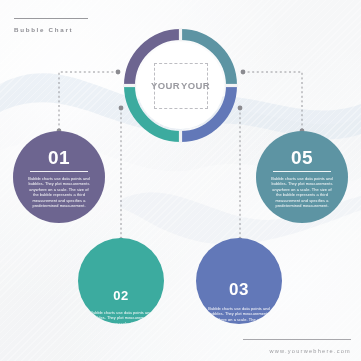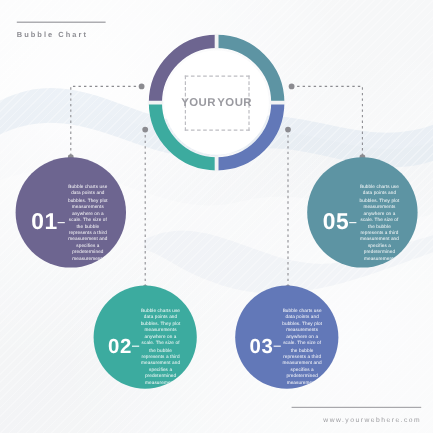--- a/index.html
+++ b/index.html
@@ -65,21 +65,21 @@
     gap:1px;
   }
   .logo-box span{
     font-size:9.5px;font-weight:700;letter-spacing:.4px;color:#9a9aa0;
     line-height:11px;
   }
 
   
   .bubble{
     position:absolute;border-radius:50%;
-    display:flex;flex-direction:row;align-items:center;
+    display:flex;flex-direction:column;align-items:center;
     color:#ffffff;text-align:center;overflow:hidden;
   }
   .bubble .num{
     font-weight:700;letter-spacing:.5px;line-height:1;
   }
   .bubble .sep{
     height:1px;background:rgba(255,255,255,.9);margin:4px 0 4px 0;
   }
   .bubble .body{
     font-size:3.9px;line-height:5.4px;letter-spacing:.08px;
@@ -91,26 +91,26 @@
   #b01 .num{font-size:19px;}
   #b01 .sep{width:58px;}
 
   #b04{left:256px;top:131px;width:92px;height:92px;background:#5d94a3;
        padding:17px 13px 0;box-sizing:border-box;}
   #b04 .num{font-size:19px;}
   #b04 .sep{width:58px;}
 
   #b02{left:78px;top:238px;width:86px;height:86px;background:#3cab9f;
        padding:15px 12px 0;box-sizing:border-box;}
-  #b02 .num{font-size:17px;}
+  #b02 .num{font-size:13px;margin-top:36px;}
   #b02 .sep{width:54px;}
 
   #b03{left:196px;top:238px;width:86px;height:86px;background:#6278b8;
        padding:15px 12px 0;box-sizing:border-box;}
-  #b03 .num{font-size:17px;}
+  #b03 .num{font-size:17px;margin-top:28px;}
   #b03 .sep{width:54px;}
 </style>
 </head>
 <body>
 
 <div id="canvas">
 
   <svg class="waves" viewBox="0 0 361 361" preserveAspectRatio="none">
     <path d="M0,96 C70,60 120,128 186,112 C252,96 300,140 361,118 L361,0 L0,0 Z" fill="#ffffff" opacity=".45"></path>
     <path d="M0,112 C72,78 124,146 190,128 C256,110 304,154 361,134 L361,104

